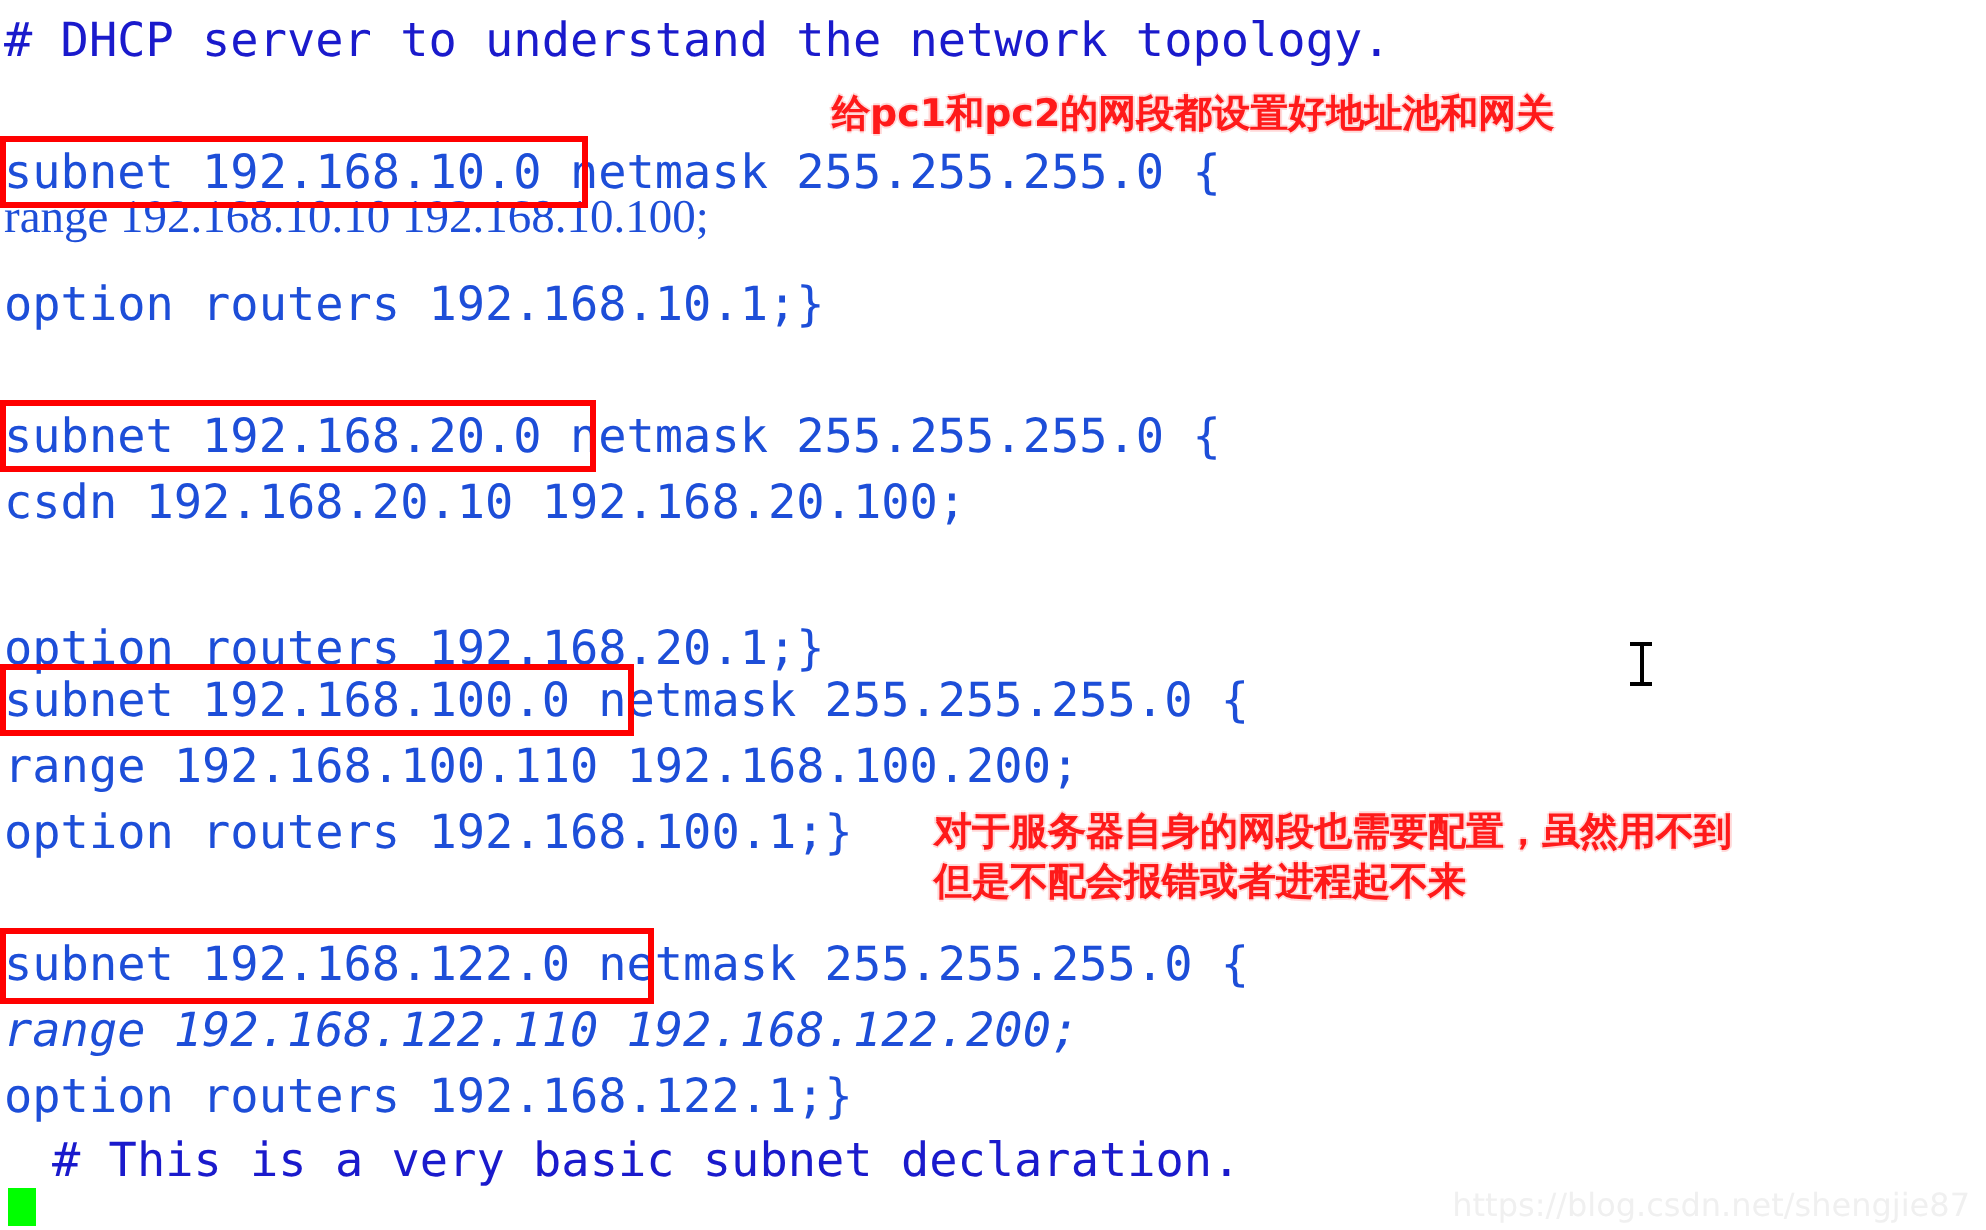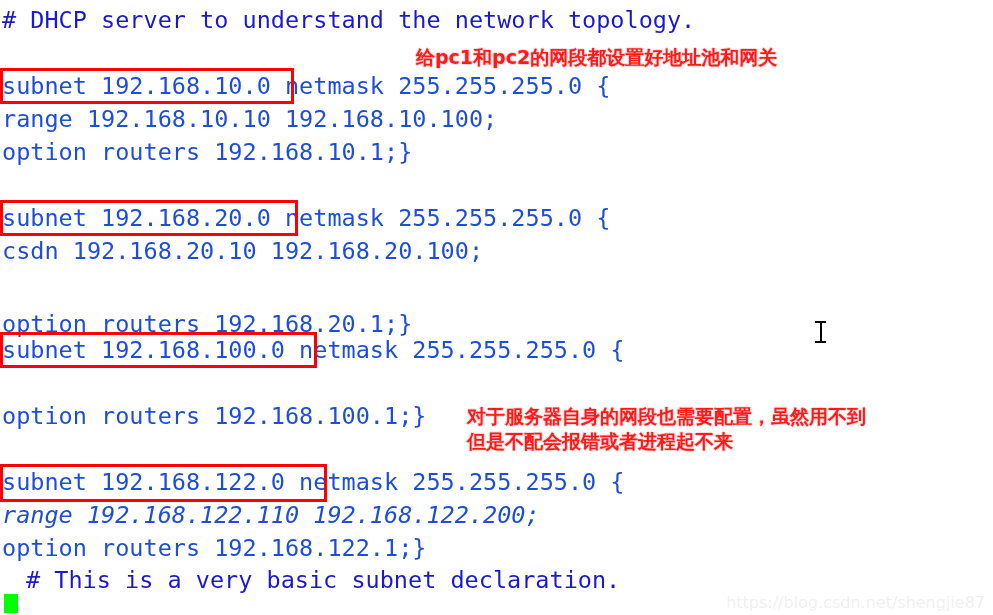--- a/index.html
+++ b/index.html
@@ -111,28 +111,29 @@
 </head>
 <body>
 
 <div id="screen">
 
   <div class="code-layer">
 
   <div class="line comment" style="top: 4px;"># DHCP server to understand the network topology.</div>
       <div class="line blank" style="top: 37px;"></div>
       <div class="line" style="top: 70px;">subnet 192.168.10.0 netmask 255.255.255.0 {</div>
-      <div class="line" style="top: 103px;">range 192.168.10.10 192.168.10.100;</div>
+      <div class="line" style="top: 93px; font-family: Liberation Serif, serif;">range 192.168.10.10 192.168.10.100;</div>
       <div class="line" style="top: 136px;">option routers 192.168.10.1;}</div>
       <div class="line blank" style="top: 169px;"></div>
       <div class="line" style="top: 202px;">subnet 192.168.20.0 netmask 255.255.255.0 {</div>
       <div class="line" style="top: 235px;">csdn 192.168.20.10 192.168.20.100;</div>
       <div class="line" style="top: 268px; margin-top: 40px;">option routers 192.168.20.1;}</div>
       <div class="line blank" style="top: 301px;"></div>
       <div class="line" style="top: 334px;">subnet 192.168.100.0 netmask 255.255.255.0 {</div>
+      <div class="line" style="top: 367px;">range 192.168.100.110 192.168.100.200;</div>
       <div class="line" style="top: 400px;">option routers 192.168.100.1;}</div>
       <div class="line blank" style="top: 433px;"></div>
       <div class="line" style="top: 466px;">subnet 192.168.122.0 netmask 255.255.255.0 {</div>
       <div class="line" style="top: 499px; font-style: italic;">range 192.168.122.110 192.168.122.200;</div>
       <div class="line" style="top: 532px;">option routers 192.168.122.1;}</div>
       <div class="line comment" style="top: 564px; margin-left: 24px;"># This is a very basic subnet declaration.</div>
     </div>
 
   <div id="boxes">
       <div class="hl-box" style="left: 0px; top: 68px; width: 294px; height: 36px;"></div>

